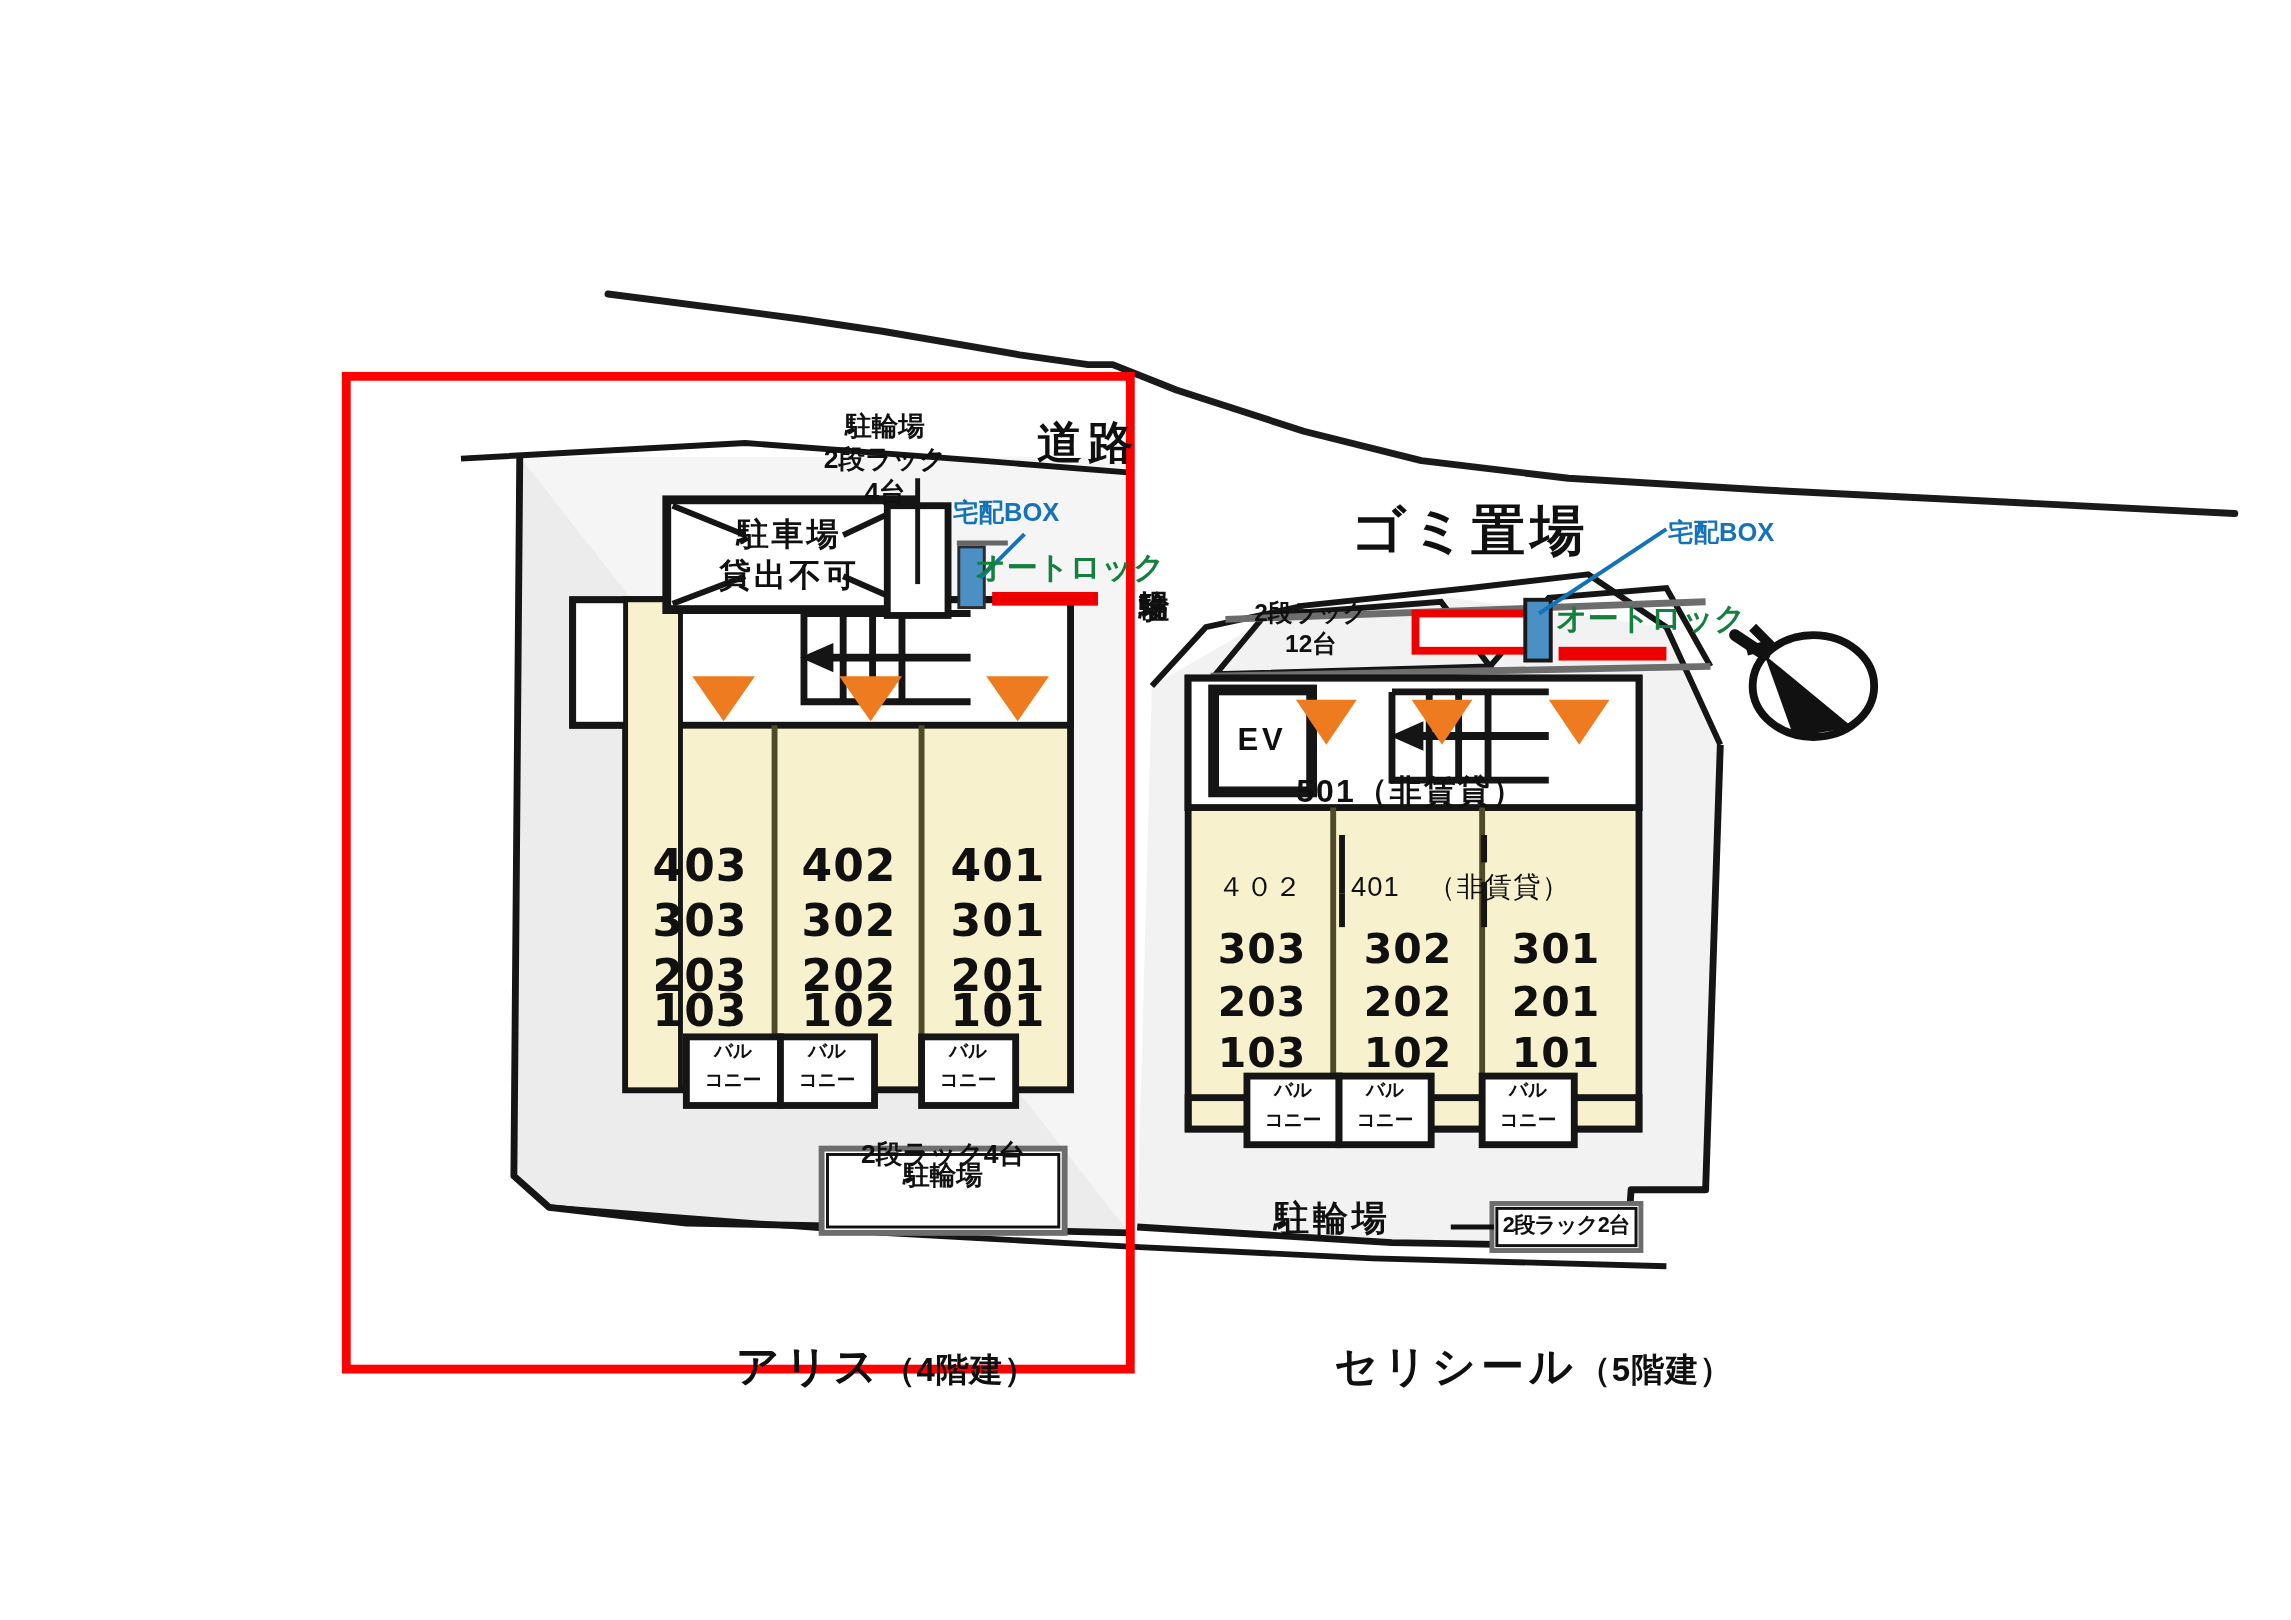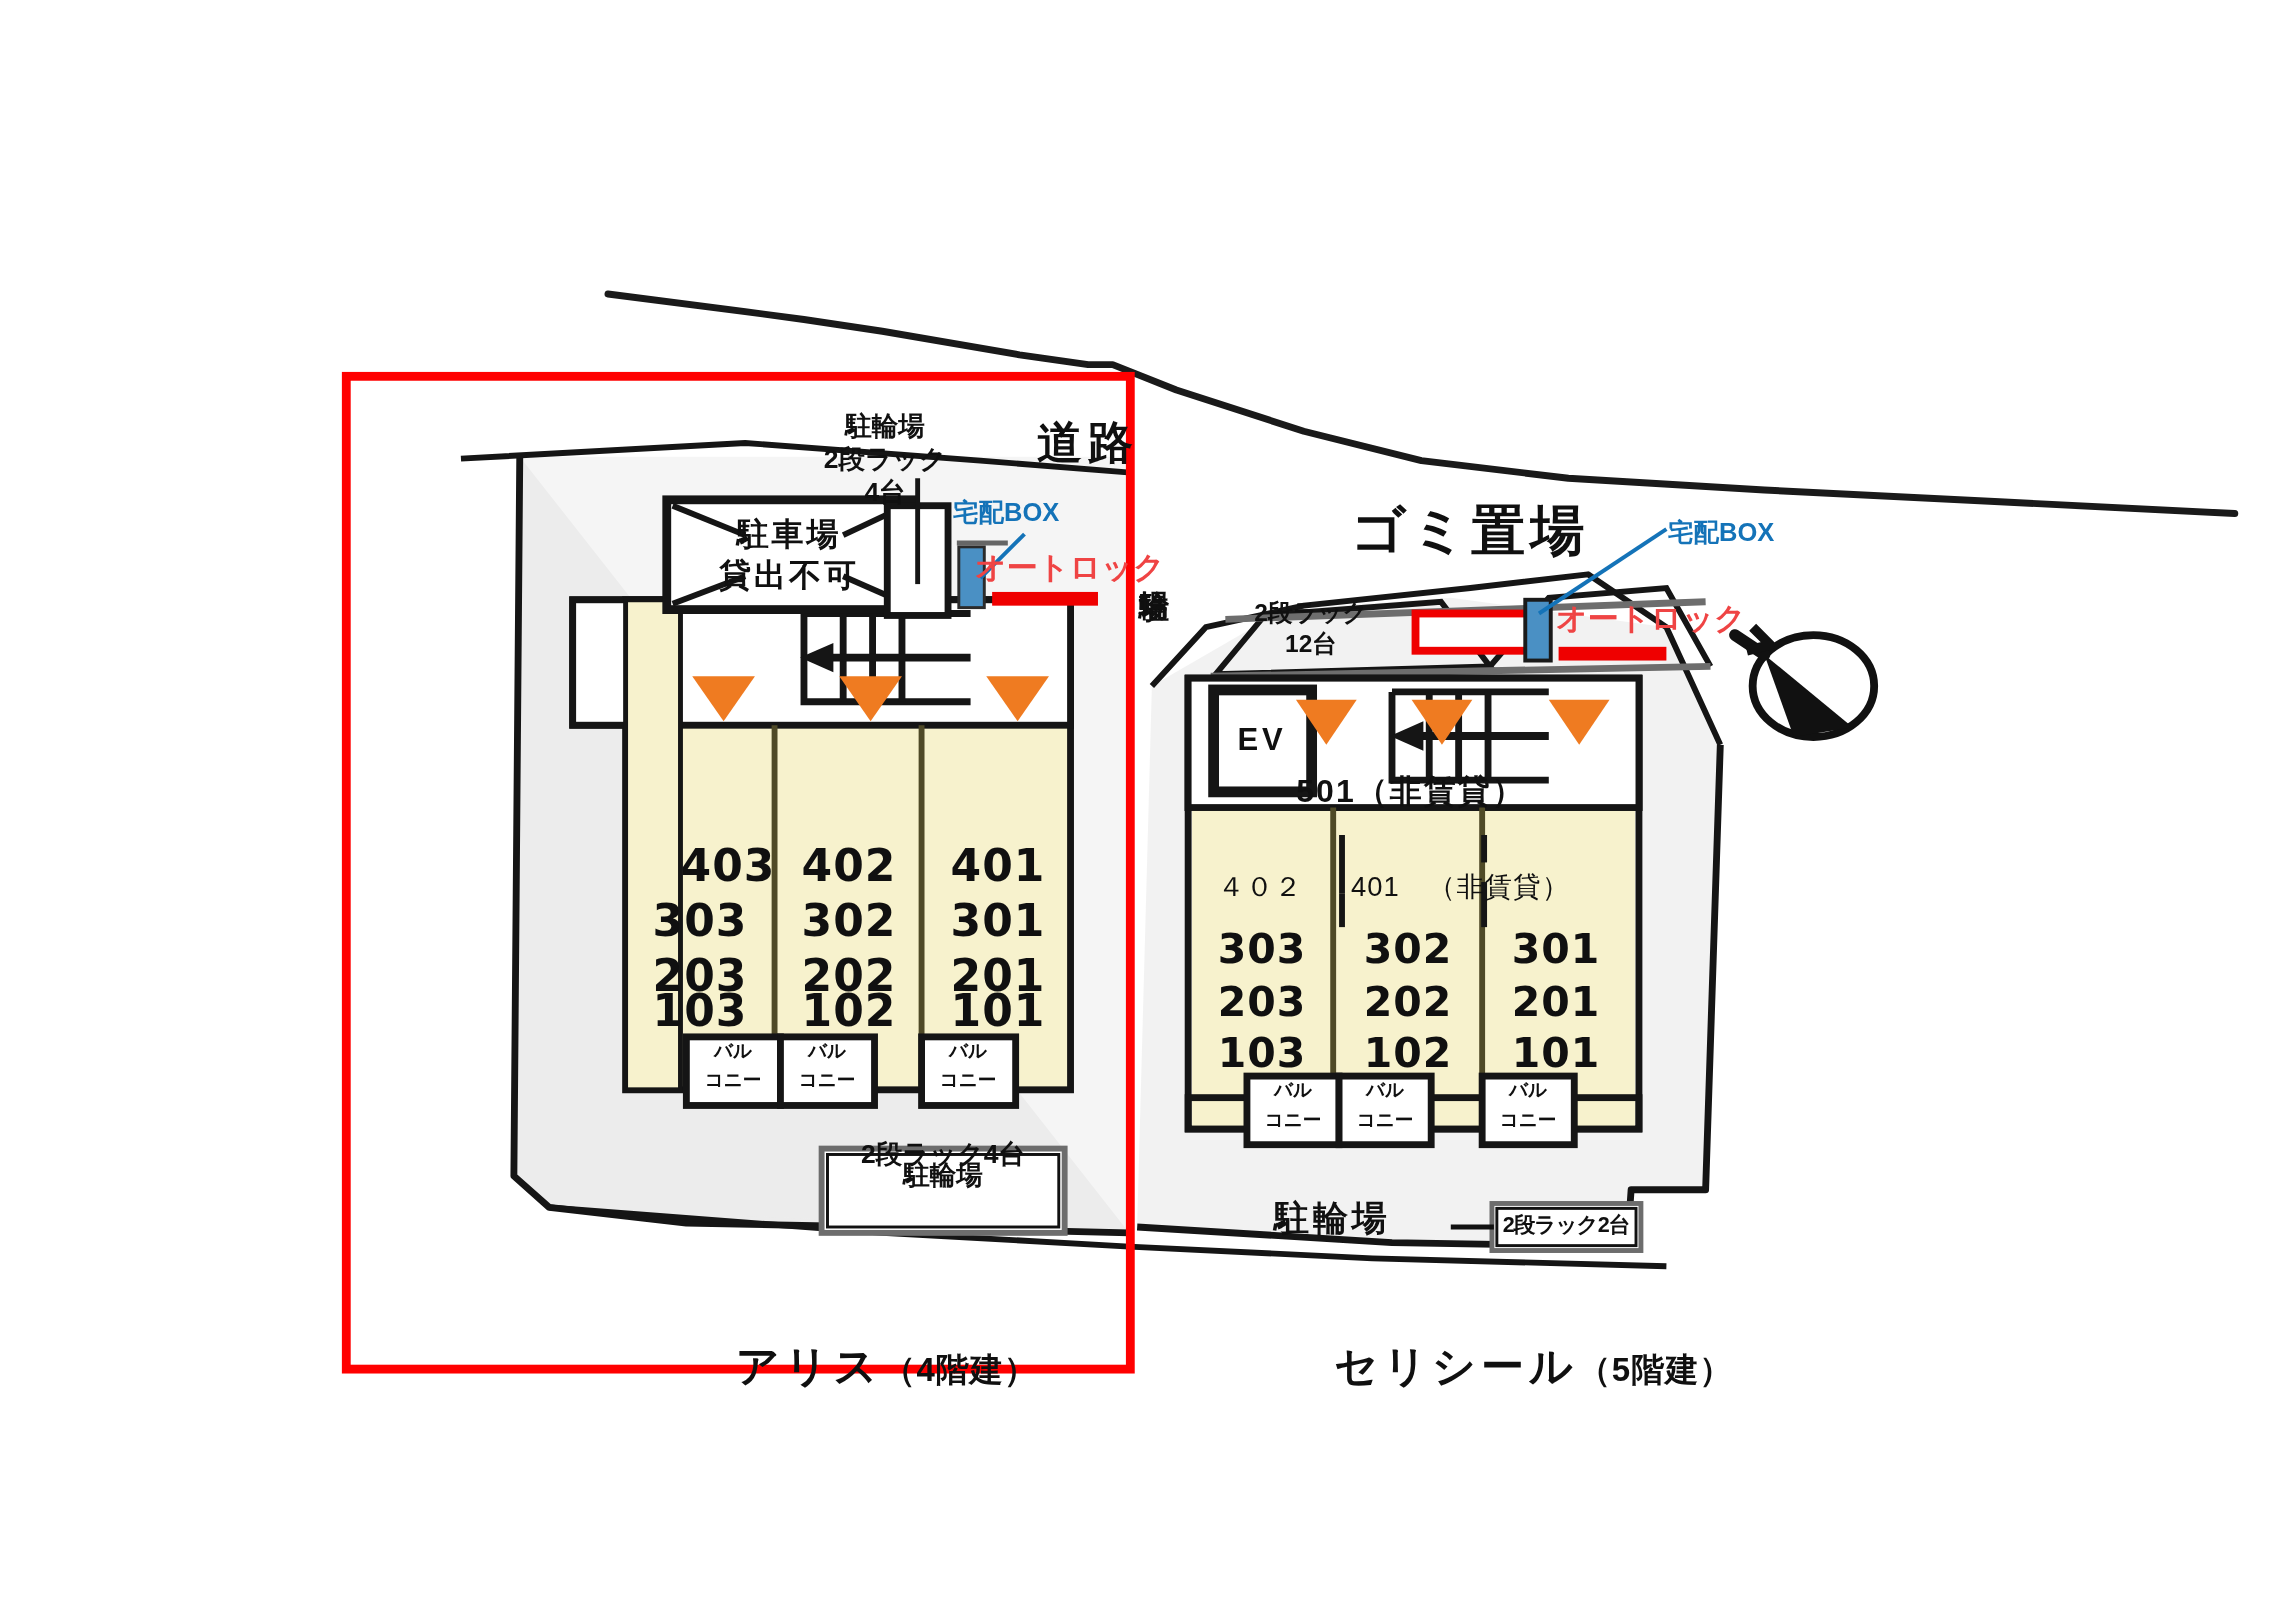--- a/index.html
+++ b/index.html
@@ -109,21 +109,21 @@
     line-height: 1.0;
   }
   .t-chuurin-h {
     font-size: 35px;
     font-weight: bold;
     letter-spacing: 3.9px;
   }
   .t-autolock {
     font-size: 31px;
     font-weight: bold;
-    color: #ef4444;
+    color: #15803d;
     letter-spacing: 0px;
   }
   .t-takuhai {
     font-size: 25.5px;
     font-weight: bold;
     color: #1473b8;
     letter-spacing: 0px;
   }
   .t-rack12 {
     font-size: 24.5px;
@@ -300,21 +300,21 @@
   <div class="lbl center t-chuurin-box" style="left:885px; top:410px;">駐輪場</div>
   <div class="lbl center t-chuurin-box" style="left:885px; top:443px;">2段ラック</div>
   <div class="lbl center t-chuurin-box" style="left:885px; top:476px;">4台</div>
 
   <div class="lbl center t-parking" style="left:789px; top:514px;">駐車場</div>
   <div class="lbl center t-parking" style="left:789px; top:555px;">貸出不可</div>
 
   <div class="lbl t-takuhai" style="left:953px; top:498px;">宅配BOX</div>
   <div class="lbl t-autolock" style="left:975px; top:551px;">オートロック</div>
 
-  <div class="lbl center t-room" style="left:728px; top:841px;">403</div>
+  <div class="lbl center t-room" style="left:700px; top:841px;">403</div>
   <div class="lbl center t-room" style="left:700px; top:896px;">303</div>
   <div class="lbl center t-room" style="left:700px; top:951px;">203</div>
   <div class="lbl center t-room" style="left:700px; top:986px;">103</div>
 
   <div class="lbl center t-room" style="left:849px; top:841px;">402</div>
   <div class="lbl center t-room" style="left:849px; top:896px;">302</div>
   <div class="lbl center t-room" style="left:849px; top:951px;">202</div>
   <div class="lbl center t-room" style="left:849px; top:986px;">102</div>
 
   <div class="lbl center t-room" style="left:998px; top:841px;">401</div>

